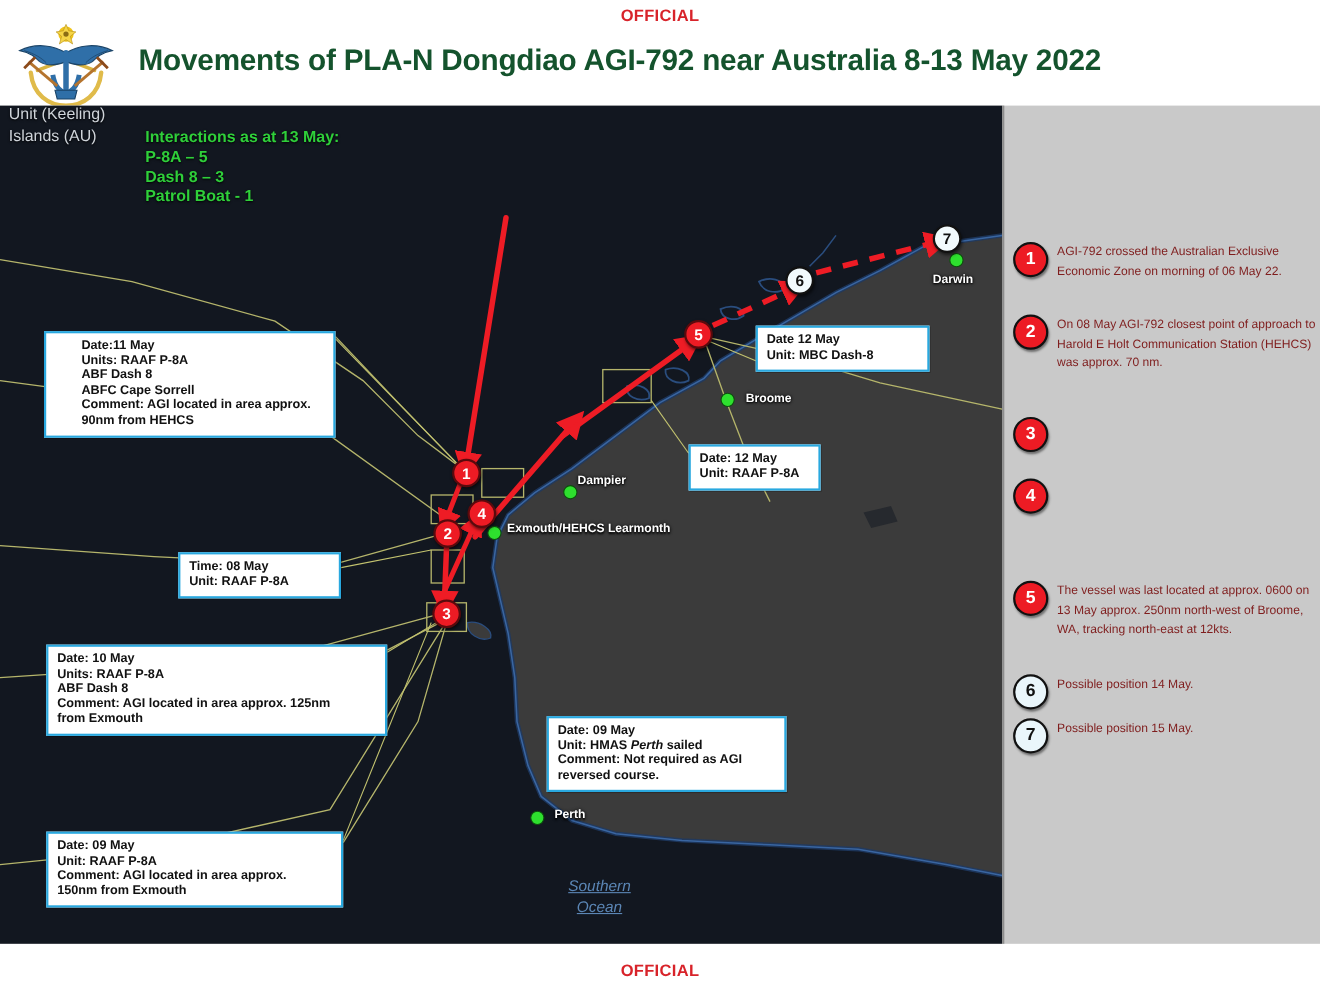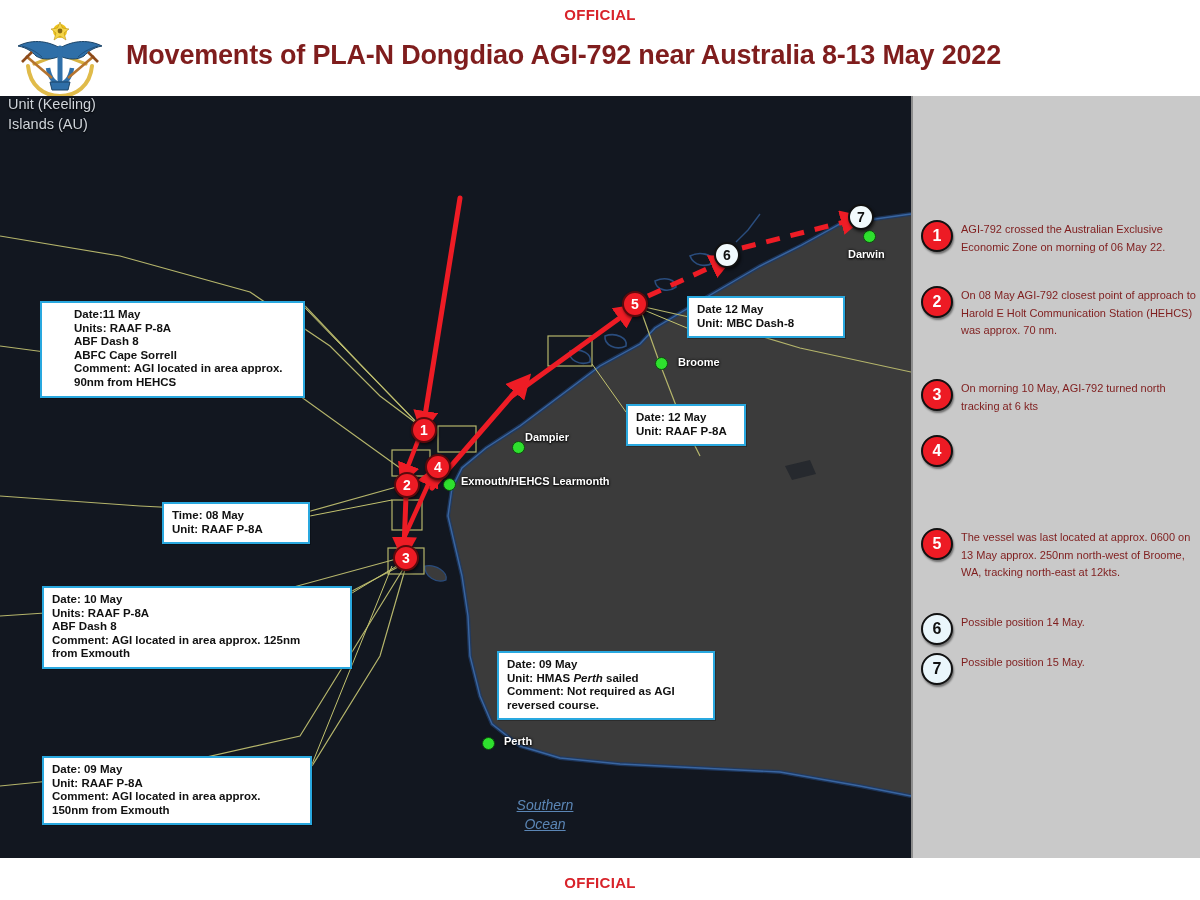--- a/index.html
+++ b/index.html
@@ -26,21 +26,21 @@
   
   #header {
     position:absolute; left:0; top:22px; width:1200px; height:74px;
     background:#fff;
   }
   #crest {
     position:absolute; left:12px; top:0px; width:96px; height:74px;
   }
   #page-title {
     position:absolute; left:126px; top:18px;
-    font-size:27px; font-weight:bold; color:#7f1d1d;
+    font-size:27px; font-weight:bold; color:#14532d;
     letter-spacing:-0.2px;
     white-space:nowrap;
   }
 
   
   #map {
     position:absolute; left:0; top:96px; width:911px; height:762px;
     background:#121720;
     overflow:hidden;
   }
@@ -249,20 +249,24 @@
       <line x1="352" y1="497" x2="400" y2="468"></line>
       <line x1="312" y1="668" x2="392" y2="470"></line>
       <line x1="687" y1="232" x2="644" y2="214"></line>
       <line x1="626" y1="316" x2="592" y2="268"></line>
     </g>
   </svg>
 
   <div class="map-text" id="cocos-label" style="left:8px; top:-2px;">Unit (Keeling)
 Islands (AU)</div>
 
+  <div class="map-text" id="interactions" style="left:132px; top:20px;">Interactions as at 13 May:
+P-8A – 5
+Dash 8 – 3
+Patrol Boat - 1</div>
 
   <div class="map-text" id="ocean-label" style="left:500px; top:700px; width:90px;text-decoration:underline;">Southern
 Ocean</div>
 
   <div id="map-overlay">
       <div class="city-dot" style="left: 863px; top: 134px;"></div>
       <div class="city-label" style="left: 848px; top: 152px;">Darwin</div>
       <div class="city-dot" style="left: 655px; top: 261px;"></div>
       <div class="city-label" style="left: 678px; top: 260px;">Broome</div>
       <div class="city-dot" style="left: 512px; top: 345px;"></div>
@@ -292,21 +296,20 @@
     <div class="legend-row" style="top: 124px;">
       <div class="badge red">1</div>
       <div class="legend-text">AGI-792 crossed the Australian Exclusive Economic Zone on morning of 06 May 22.</div>
     </div>
     <div class="legend-row" style="top: 190px;">
       <div class="badge red">2</div>
       <div class="legend-text">On 08 May AGI-792 closest point of approach to Harold E Holt Communication Station (HEHCS) was approx. 70 nm.</div>
     </div>
     <div class="legend-row" style="top: 283px;">
       <div class="badge red">3</div>
-      <div class="legend-text">On morning 10 May, AGI-792 turned north tracking at 6 kts</div>
     </div>
     <div class="legend-row" style="top: 339px;">
       <div class="badge red">4</div>
     </div>
     <div class="legend-row" style="top: 432px;">
       <div class="badge red">5</div>
       <div class="legend-text">The vessel was last located at approx. 0600 on 13 May approx. 250nm north-west of Broome, WA, tracking north-east at 12kts.</div>
     </div>
     <div class="legend-row" style="top: 517px;">
       <div class="badge white">6</div>

